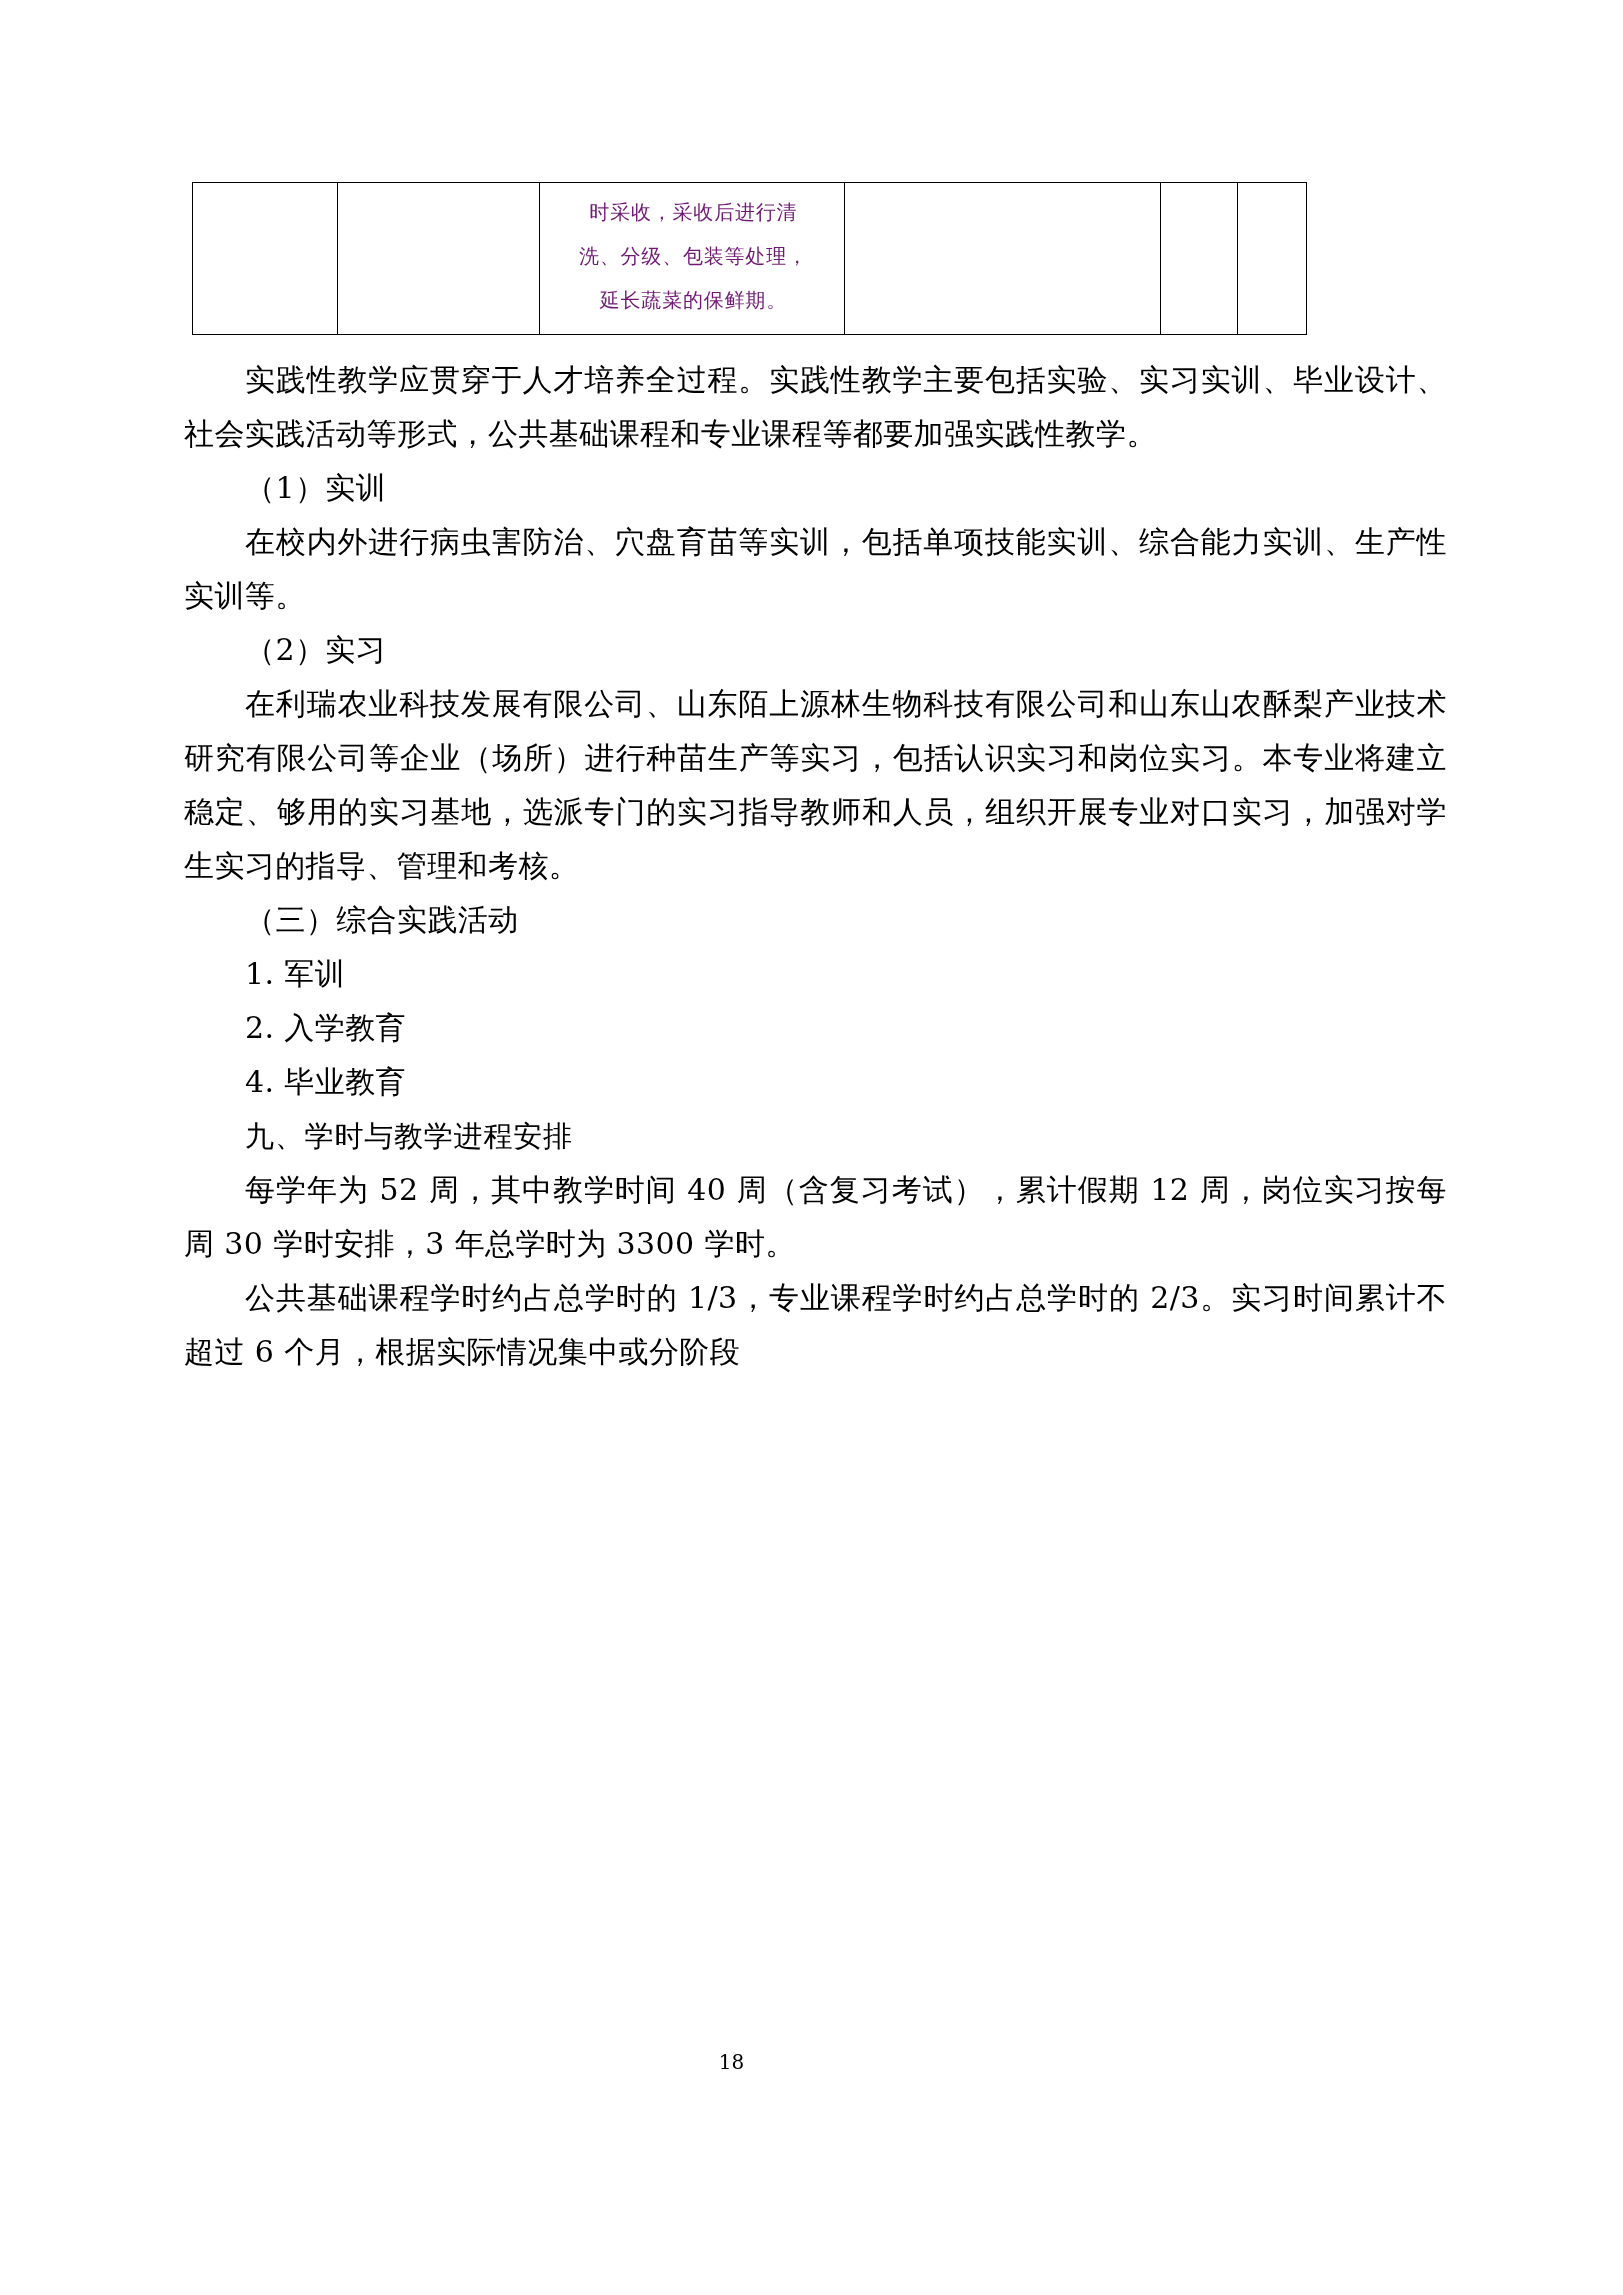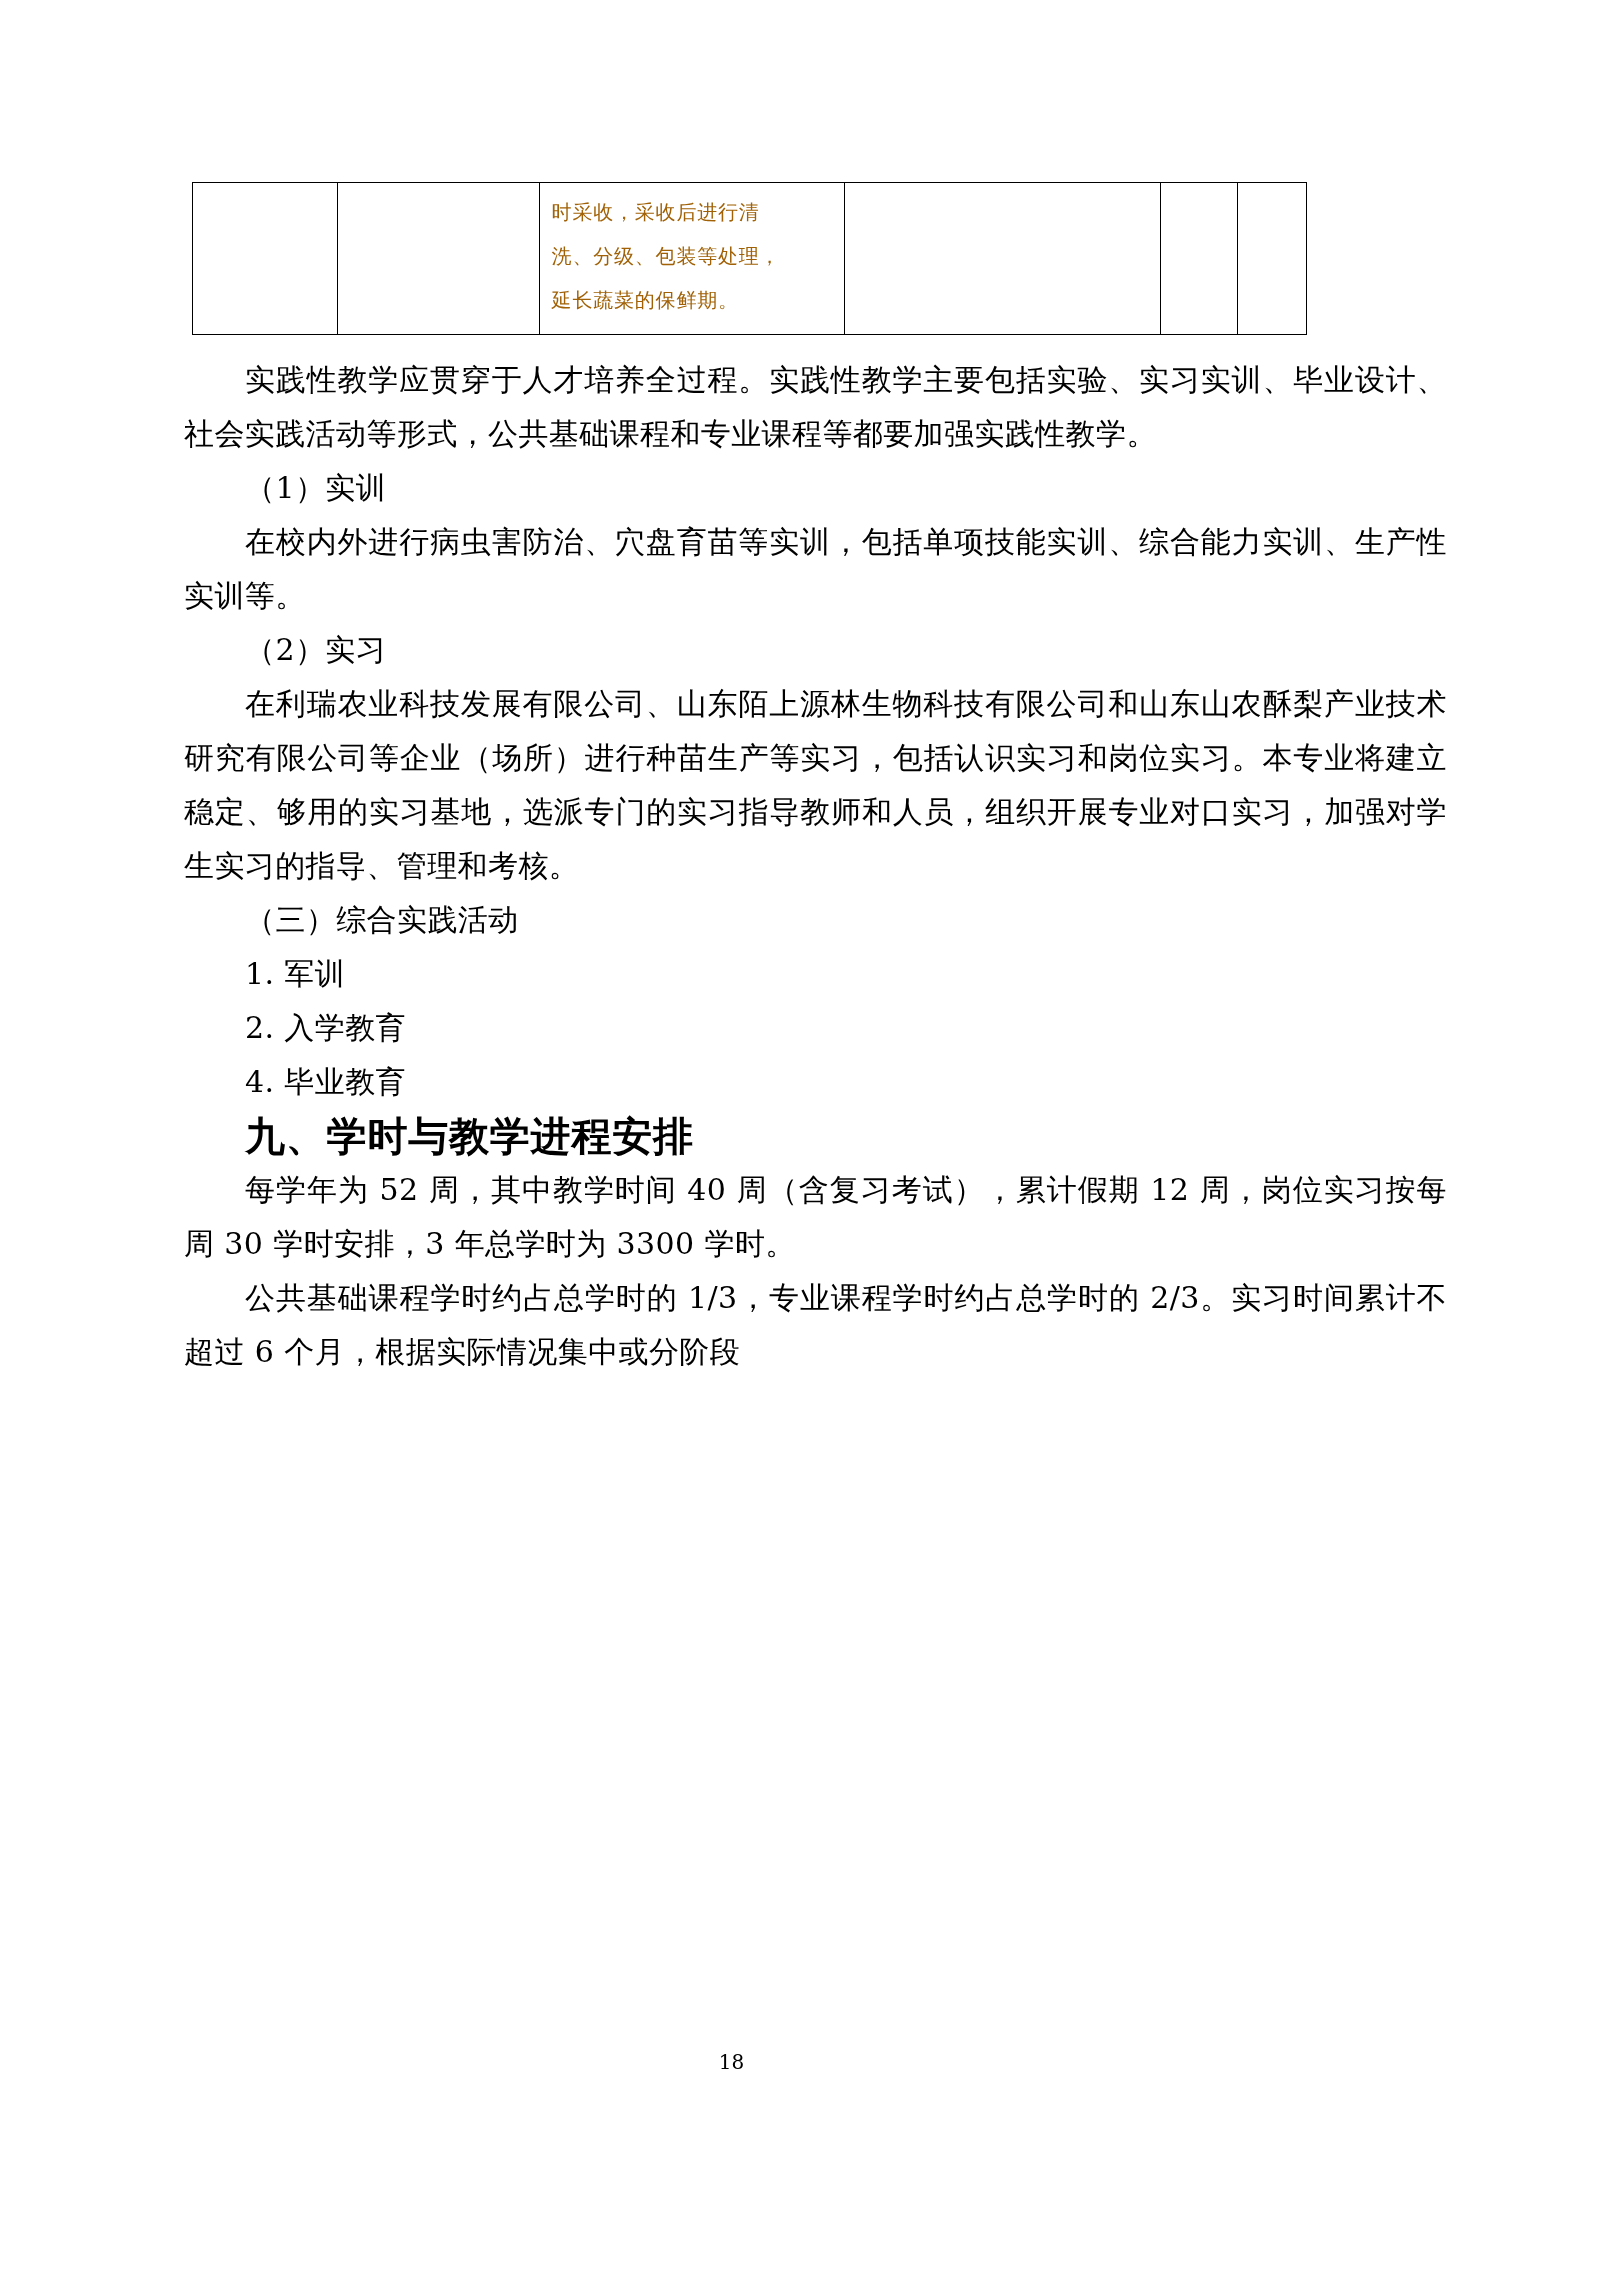--- a/index.html
+++ b/index.html
@@ -45,37 +45,38 @@
   .tbl .c3 { width: 304px; }
   .tbl .c4 { width: 315px; }
   .tbl .c5 { width: 76px; }
   .tbl .c6 { width: 68px; }
   .cell-text {
     font-family: "DejaVu Sans", "Liberation Sans", sans-serif;
     font-size: 20px;
     line-height: 44px;
     letter-spacing: 0.8px;
     padding: 6.8px 8.5px 12px 12px;
-    color: #a16207;
+    color: #701a75;
+    text-align: center;
   }
 
   
   p {
     margin: 0;
     font-size: 30px;
     line-height: 54px;
     letter-spacing: 0.4px;
     text-align: justify;
     text-justify: inter-ideograph;
   }
   .indent { text-indent: 61px; }
   .heading {
-    font-weight: bold;
+    font-weight: normal;
     margin: 0;
-    font-size: 40px;
+    font-size: 29px;
     line-height: 54px;
     text-indent: 61px;
     letter-spacing: 0.8px;
   }
 
   .pagenum {
     position: absolute;
     top: 2050px;
     left: 0;
     width: 1463px;

